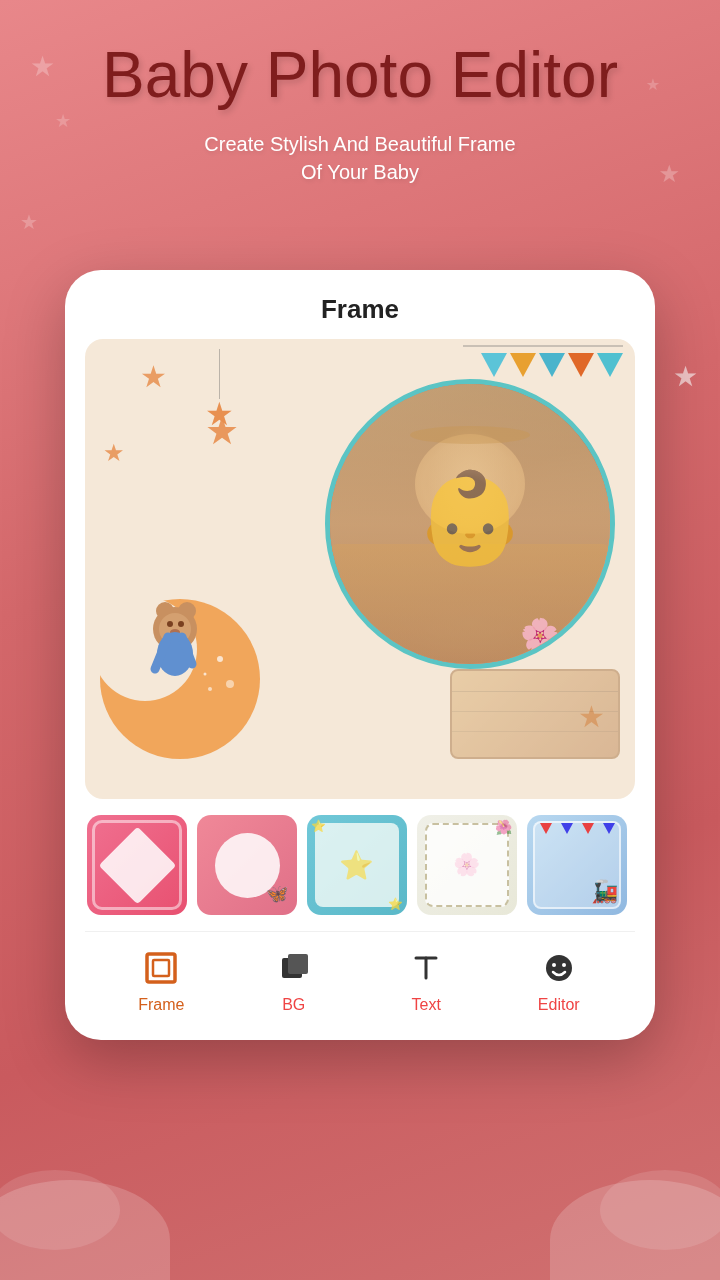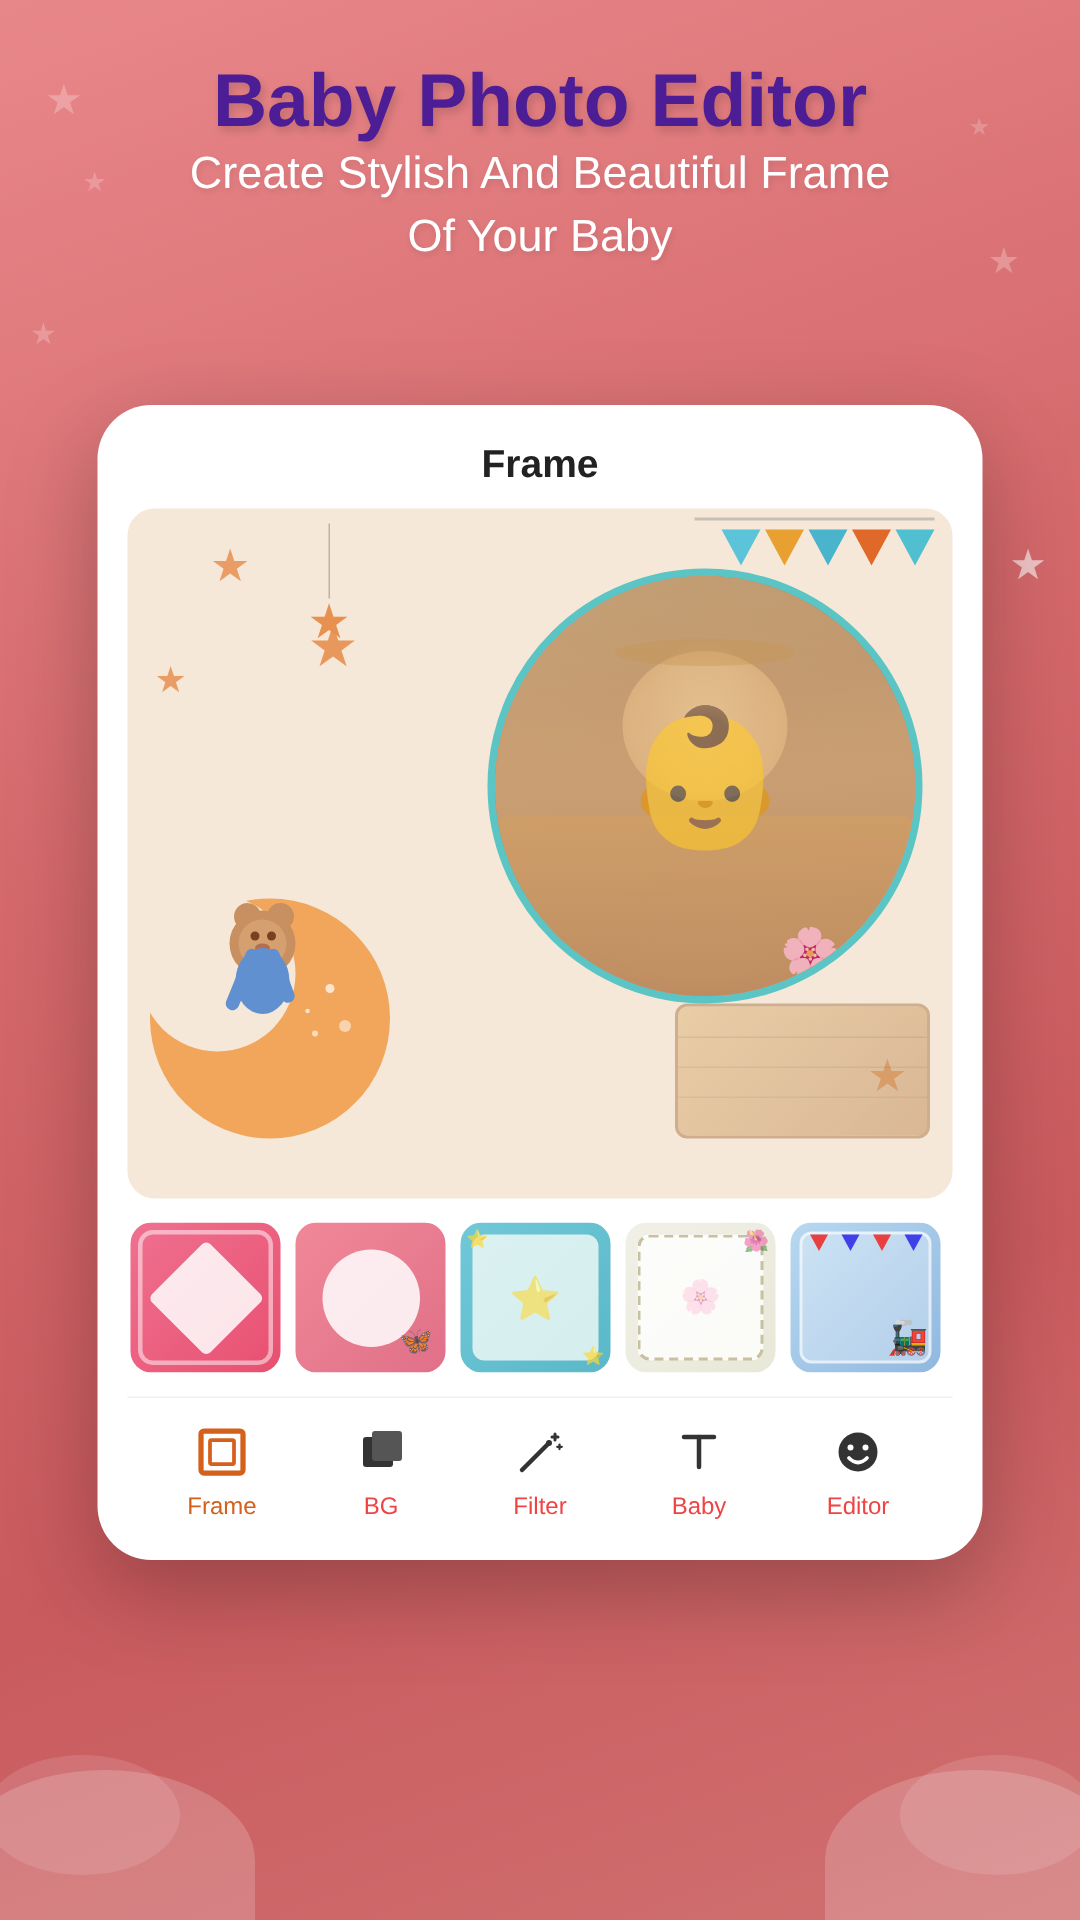--- a/index.html
+++ b/index.html
@@ -28,30 +28,30 @@
 
     
     .header {
       position: absolute;
       top: 40px;
       left: 0; right: 0;
       text-align: center;
       z-index: 10;
     }
     .header-title {
-      font-size: 50px;
-      font-weight: 700;
-      color: #4c1d95;
+      font-size: 64px;
+      font-weight: 400;
+      color: #7f1d1d;
       line-height: 1.1;
       text-shadow: 2px 3px 6px rgba(0,0,0,0.15);
     }
     .header-subtitle {
-      font-size: 30px;
+      font-size: 20px;
       color: #fff;
-      margin-top: 0;
+      margin-top: 20px;
       line-height: 1.4;
       font-weight: 500;
       text-shadow: 1px 2px 4px rgba(0,0,0,0.1);
     }
 
     
     .phone-card {
       position: absolute;
       top: 270px;
       left: 65px;
@@ -391,44 +391,29 @@
     <div class="tool-item">
       <div class="tool-icon">
         <svg class="icon-svg" viewBox="0 0 36 36" fill="none" xmlns="http://www.w3.org/2000/svg">
           <rect x="6" y="8" width="20" height="20" rx="2" fill="#333"></rect>
           <rect x="12" y="4" width="20" height="20" rx="2" fill="#555"></rect>
         </svg>
       </div>
       <div class="tool-label">BG</div>
     </div>
 
-    <div class="tool-item">
-      <div class="tool-icon">
-        <svg class="icon-svg" viewBox="0 0 36 36" fill="none" xmlns="http://www.w3.org/2000/svg">
-
-          <line x1="6" y1="30" x2="24" y2="12" stroke="#333" stroke-width="3" stroke-linecap="round"></line>
-          <circle cx="24" cy="12" r="2" fill="#333"></circle>
-
-          <line x1="28" y1="6" x2="28" y2="10" stroke="#333" stroke-width="2" stroke-linecap="round"></line>
-          <line x1="26" y1="8" x2="30" y2="8" stroke="#333" stroke-width="2" stroke-linecap="round"></line>
-          <line x1="31" y1="13" x2="31" y2="16" stroke="#333" stroke-width="1.5" stroke-linecap="round"></line>
-          <line x1="29.5" y1="14.5" x2="32.5" y2="14.5" stroke="#333" stroke-width="1.5" stroke-linecap="round"></line>
-        </svg>
-      </div>
-      <div class="tool-label">Filter</div>
-    </div>
 
     <div class="tool-item">
       <div class="tool-icon">
         <svg class="icon-svg" viewBox="0 0 36 36" fill="none" xmlns="http://www.w3.org/2000/svg">
           <line x1="18" y1="8" x2="18" y2="28" stroke="#333" stroke-width="3" stroke-linecap="round"></line>
           <line x1="8" y1="8" x2="28" y2="8" stroke="#333" stroke-width="3" stroke-linecap="round"></line>
         </svg>
       </div>
-      <div class="tool-label">Baby</div>
+      <div class="tool-label">Text</div>
     </div>
 
     <div class="tool-item">
       <div class="tool-icon">
         <svg class="icon-svg" viewBox="0 0 36 36" fill="none" xmlns="http://www.w3.org/2000/svg">
           <circle cx="18" cy="18" r="13" fill="#333"></circle>
           <circle cx="13" cy="15" r="2" fill="white"></circle>
           <circle cx="23" cy="15" r="2" fill="white"></circle>
           <path d="M12 22 Q18 28 24 22" stroke="white" stroke-width="2.5" stroke-linecap="round" fill="none"></path>
         </svg>

